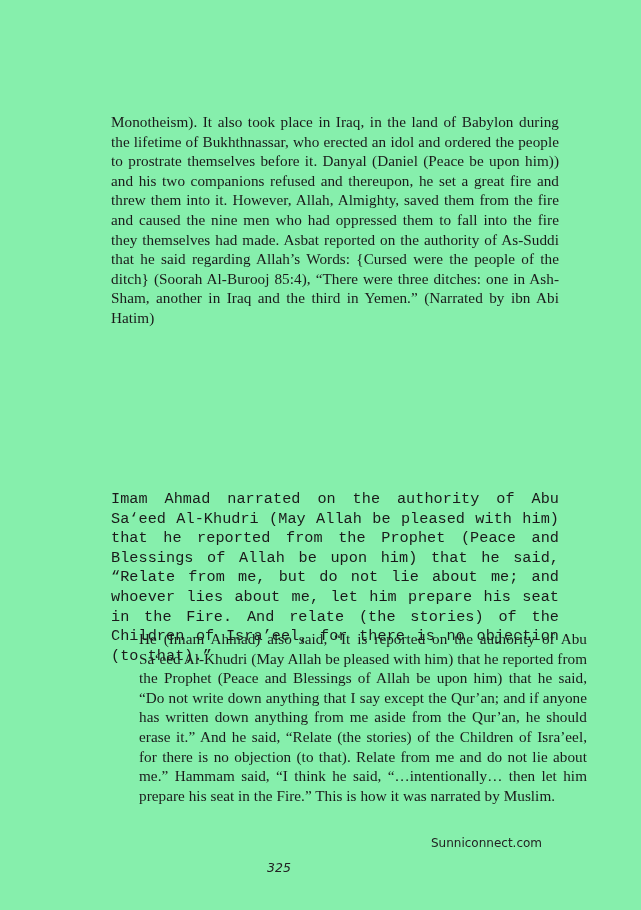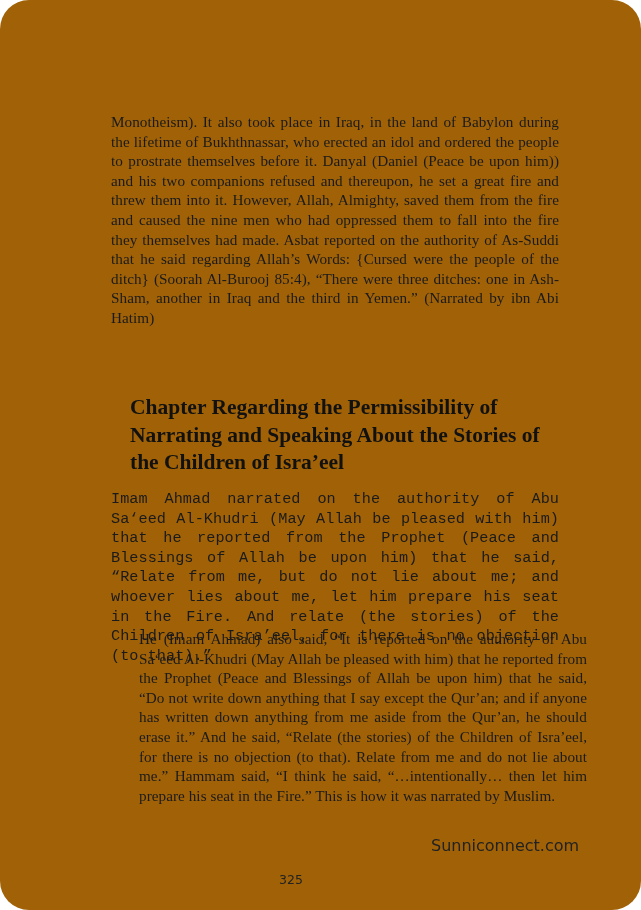--- a/index.html
+++ b/index.html
@@ -12,22 +12,21 @@
       height: 910px;
       position: relative;
       overflow: hidden;
       color: #1a1a1a;
     }
     .page {
       position: absolute;
       left: 0; top: 0;
       width: 641px;
       height: 910px;
-      background: #a16207;
-      border-radius: 29px;
+      background: #86efac;
     }
     .para {
       position: absolute;
       left: 111px;
       width: 448px;
       font-family: "Liberation Serif", serif;
       font-size: 15.2px;
       line-height: 19.6px;
       text-align: justify;
       text-align-last: left;
@@ -47,41 +46,41 @@
       font-weight: bold;
       font-size: 21.5px;
       line-height: 27.5px;
       color: #111111;
     }
     .watermark {
       position: absolute;
       left: 431px;
       top: 836px;
       font-family: "DejaVu Sans", sans-serif;
-      font-size: 16px;
+      font-size: 12px;
       color: #222222;
       margin: 0;
     }
     .page-number {
       position: absolute;
       left: 267px;
       top: 860px;
       font-family: "DejaVu Sans", sans-serif;
       font-size: 12.5px;
       color: #222222;
-      margin: 12px;
+      margin: 0;
+      font-style: italic;
     }
   </style>
 </head>
 <body>
 
 <div class="page">
   <p id="p1" class="para">Monotheism). It also took place in Iraq, in the land of Babylon during the lifetime of Bukhthnassar, who erected an idol and ordered the people to prostrate themselves before it. Danyal (Daniel (Peace be upon him)) and his two companions refused and thereupon, he set a great fire and threw them into it. However, Allah, Almighty, saved them from the fire and caused the nine men who had oppressed them to fall into the fire they themselves had made. Asbat reported on the authority of As-Suddi that he said regarding Allah’s Words: {Cursed were the people of the ditch} (Soorah Al-Burooj 85:4), “There were three ditches: one in Ash-Sham, another in Iraq and the third in Yemen.” (Narrated by ibn Abi Hatim)</p>
 
-  <h2 class="heading">Chapter Regarding the Permissibility of Narrating and Speaking About the Stories of the Children of Isra’eel</h2>
 
   <p id="p2" class="para">Imam Ahmad narrated on the authority of Abu Sa‘eed Al-Khudri (May Allah be pleased with him) that he reported from the Prophet (Peace and Blessings of Allah be upon him) that he said, “Relate from me, but do not lie about me; and whoever lies about me, let him prepare his seat in the Fire. And relate (the stories) of the Children of Isra’eel, for there is no objection (to that).”</p>
 
   <p id="p3" class="para">He (Imam Ahmad) also said, “It is reported on the authority of Abu Sa‘eed Al-Khudri (May Allah be pleased with him) that he reported from the Prophet (Peace and Blessings of Allah be upon him) that he said, “Do not write down anything that I say except the Qur’an; and if anyone has written down anything from me aside from the Qur’an, he should erase it.” And he said, “Relate (the stories) of the Children of Isra’eel, for there is no objection (to that). Relate from me and do not lie about me.” Hammam said, “I think he said, “…intentionally… then let him prepare his seat in the Fire.” This is how it was narrated by Muslim.</p>
 
   <p class="watermark">Sunniconnect.com</p>
 
   <p class="page-number">325</p>
 </div>
 

